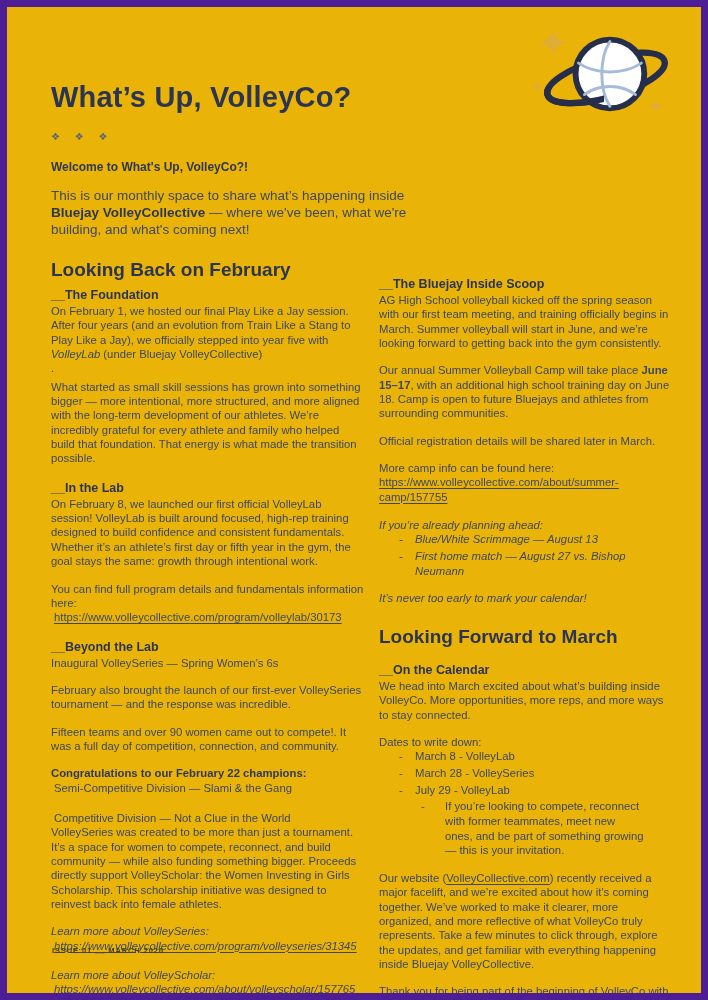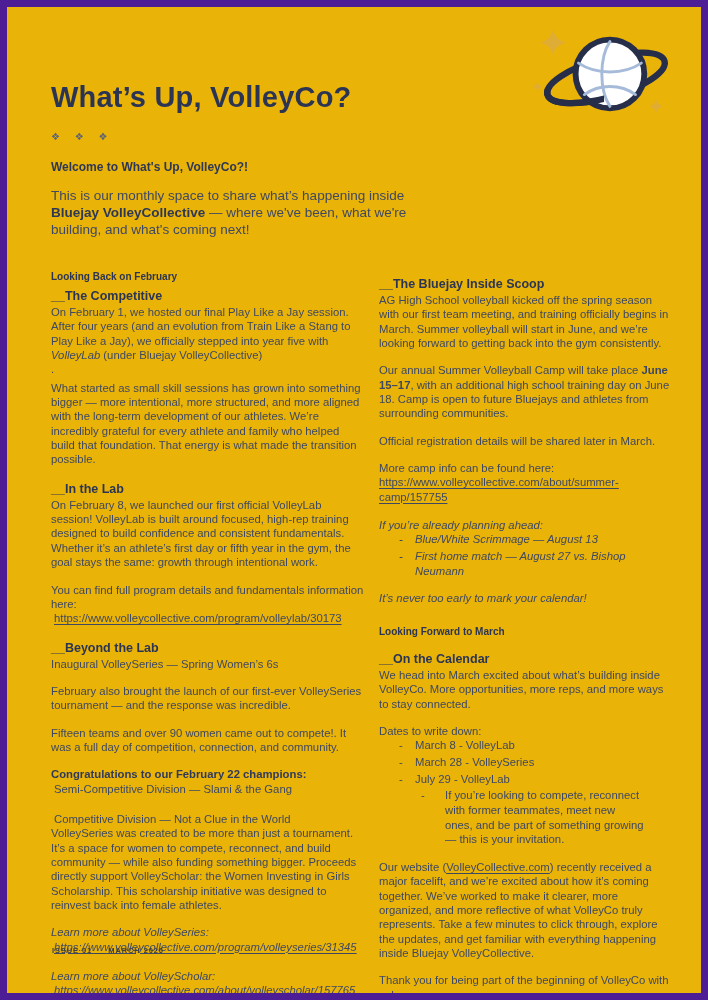--- a/index.html
+++ b/index.html
@@ -17,21 +17,21 @@
   .content{padding:74px 46px 0 44px;}
   .logo{position:absolute;top:10px;right:16px;width:158px;height:108px;}
   h1{margin:0;font-size:29px;font-weight:800;color:#2b3553;letter-spacing:.2px;}
   .ornament{margin-top:17px;font-size:10px;color:#5a6378;letter-spacing:6px;}
   .welcome{margin-top:18px;font-size:12px;font-weight:700;color:#2e3854;}
   .intro{margin-top:13px;font-size:13.5px;line-height:1.26;width:372px;}
   .intro b{color:#2e3854;}
   .cols{display:flex;margin-top:21px;}
   .col-left{width:314px;flex:none;}
   .col-right{width:294px;flex:none;margin-left:14px;padding-top:18px;}
-  .h2{font-size:10px;font-weight:800;color:#2b3553;margin:12px 0 7px 0;}
+  .h2{font-size:19px;font-weight:800;color:#2b3553;margin:0 0 7px 0;}
   .h2.mid{margin-top:20px;}
   .h3{font-size:12.5px;font-weight:700;color:#2b3553;margin:15px 0 2px 0;}
   .h3.first{margin-top:0;}
   p{font-size:11.3px;line-height:1.27;margin:0 0 13px 0;}
   .tight{margin-bottom:0;}
   .stray{margin:0 0 4px 0;}
   .sub{margin-bottom:13px;}
   .indent{padding-left:3px;margin:0;}
   .bold-line{font-weight:700;color:#30395a;margin:0;}
   .link{color:#3e4862;text-decoration:underline;text-underline-offset:2px;cursor:pointer;}
@@ -83,21 +83,21 @@
     <h1>What’s Up, VolleyCo?</h1>
     <div class="ornament">❖ ❖ ❖</div>
     <div class="welcome">Welcome to What's Up, VolleyCo?!</div>
     <p class="intro"><span>This is our monthly space to share what’s happening inside </span><b>Bluejay VolleyCollective</b><span> — where we've been, what we're building, and what's coming next!</span></p>
 
     <div class="cols">
 
       <div class="col-left">
         <div class="h2">Looking Back on February</div>
 
-        <div class="h3 first">__The Competitive</div>
+        <div class="h3 first">__The Foundation</div>
         <p class="tight"><span>On February 1, we hosted our final Play Like a Jay session. After four years (and an evolution from Train Like a Stang to Play Like a Jay), we officially stepped into year five with </span><i>VolleyLab</i><span> (under Bluejay VolleyCollective)</span></p>
         <p class="stray">.</p>
         <p>What started as small skill sessions has grown into something bigger — more intentional, more structured, and more aligned with the long-term development of our athletes. We’re incredibly grateful for every athlete and family who helped build that foundation. That energy is what made the transition possible.</p>
 
         <div class="h3">__In the Lab</div>
         <p>On February 8, we launched our first official VolleyLab session! VolleyLab is built around focused, high-rep training designed to build confidence and consistent fundamentals. Whether it’s an athlete’s first day or fifth year in the gym, the goal stays the same: growth through intentional work.</p>
         <p class="tight">You can find full program details and fundamentals information here:</p>
         <p class="indent" style="margin-bottom:13px;"><a class="link">https://www.volleycollective.com/program/volleylab/30173</a></p>
 
         <div class="h3">__Beyond  the Lab</div>

